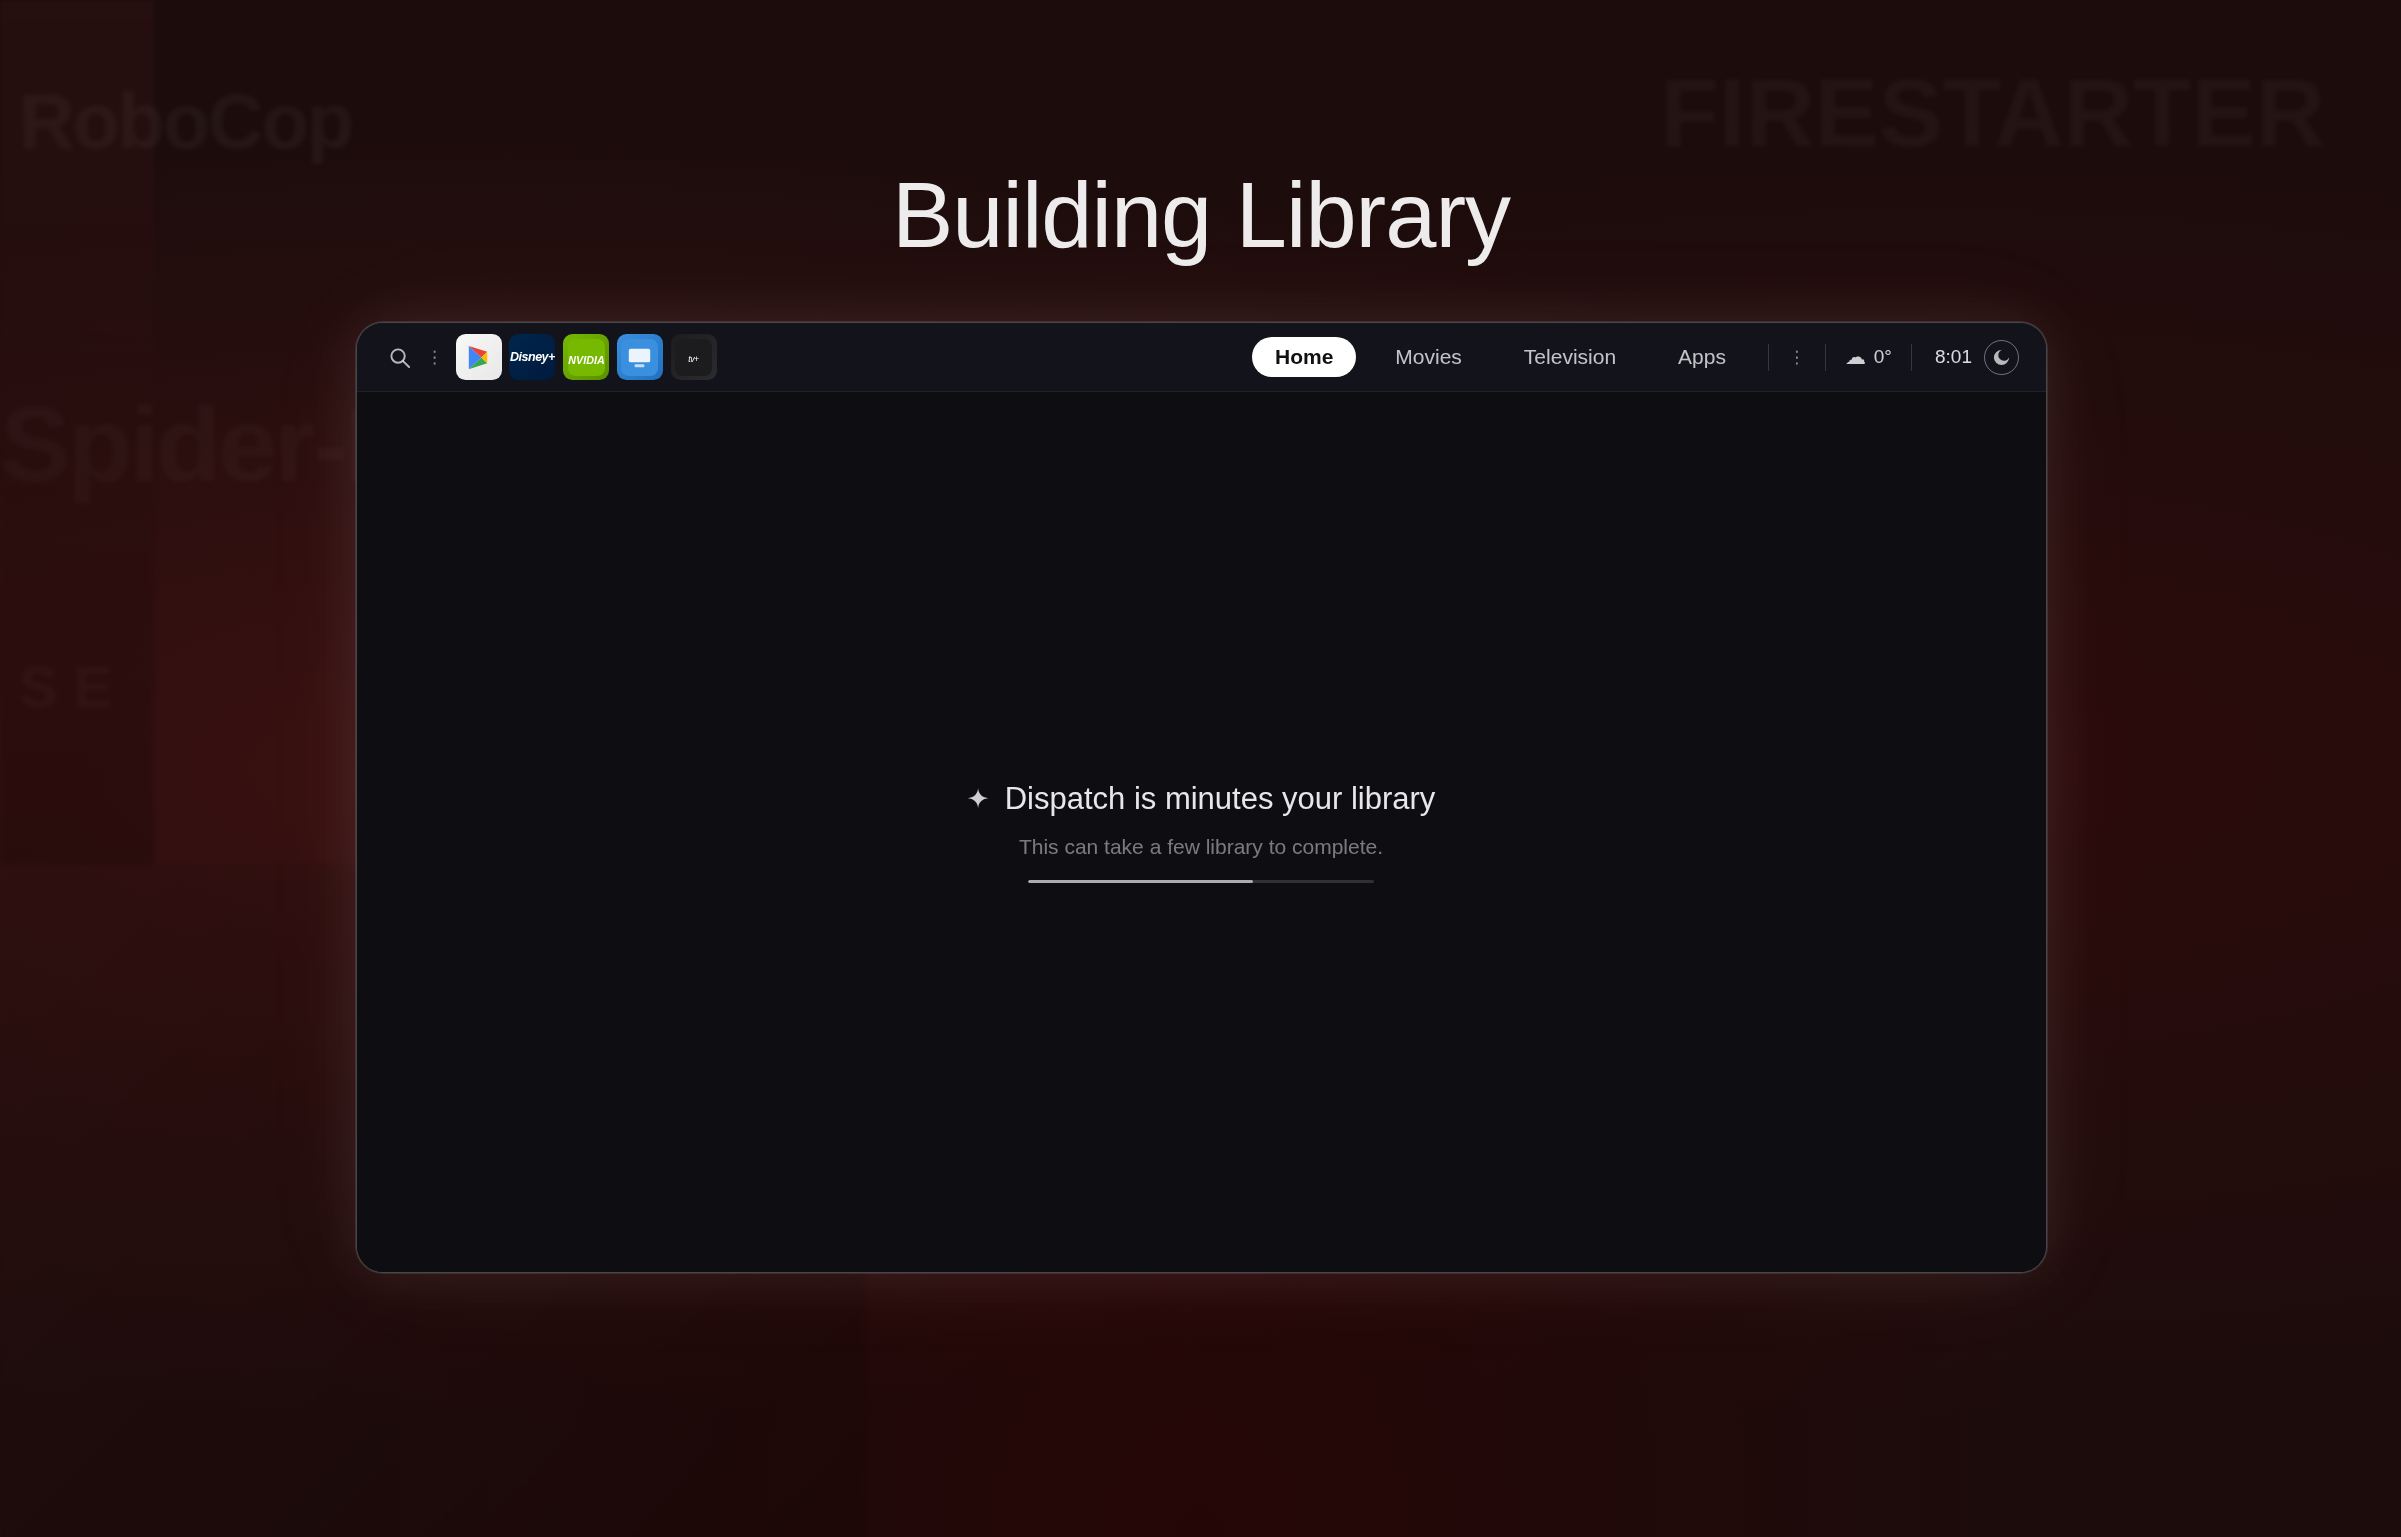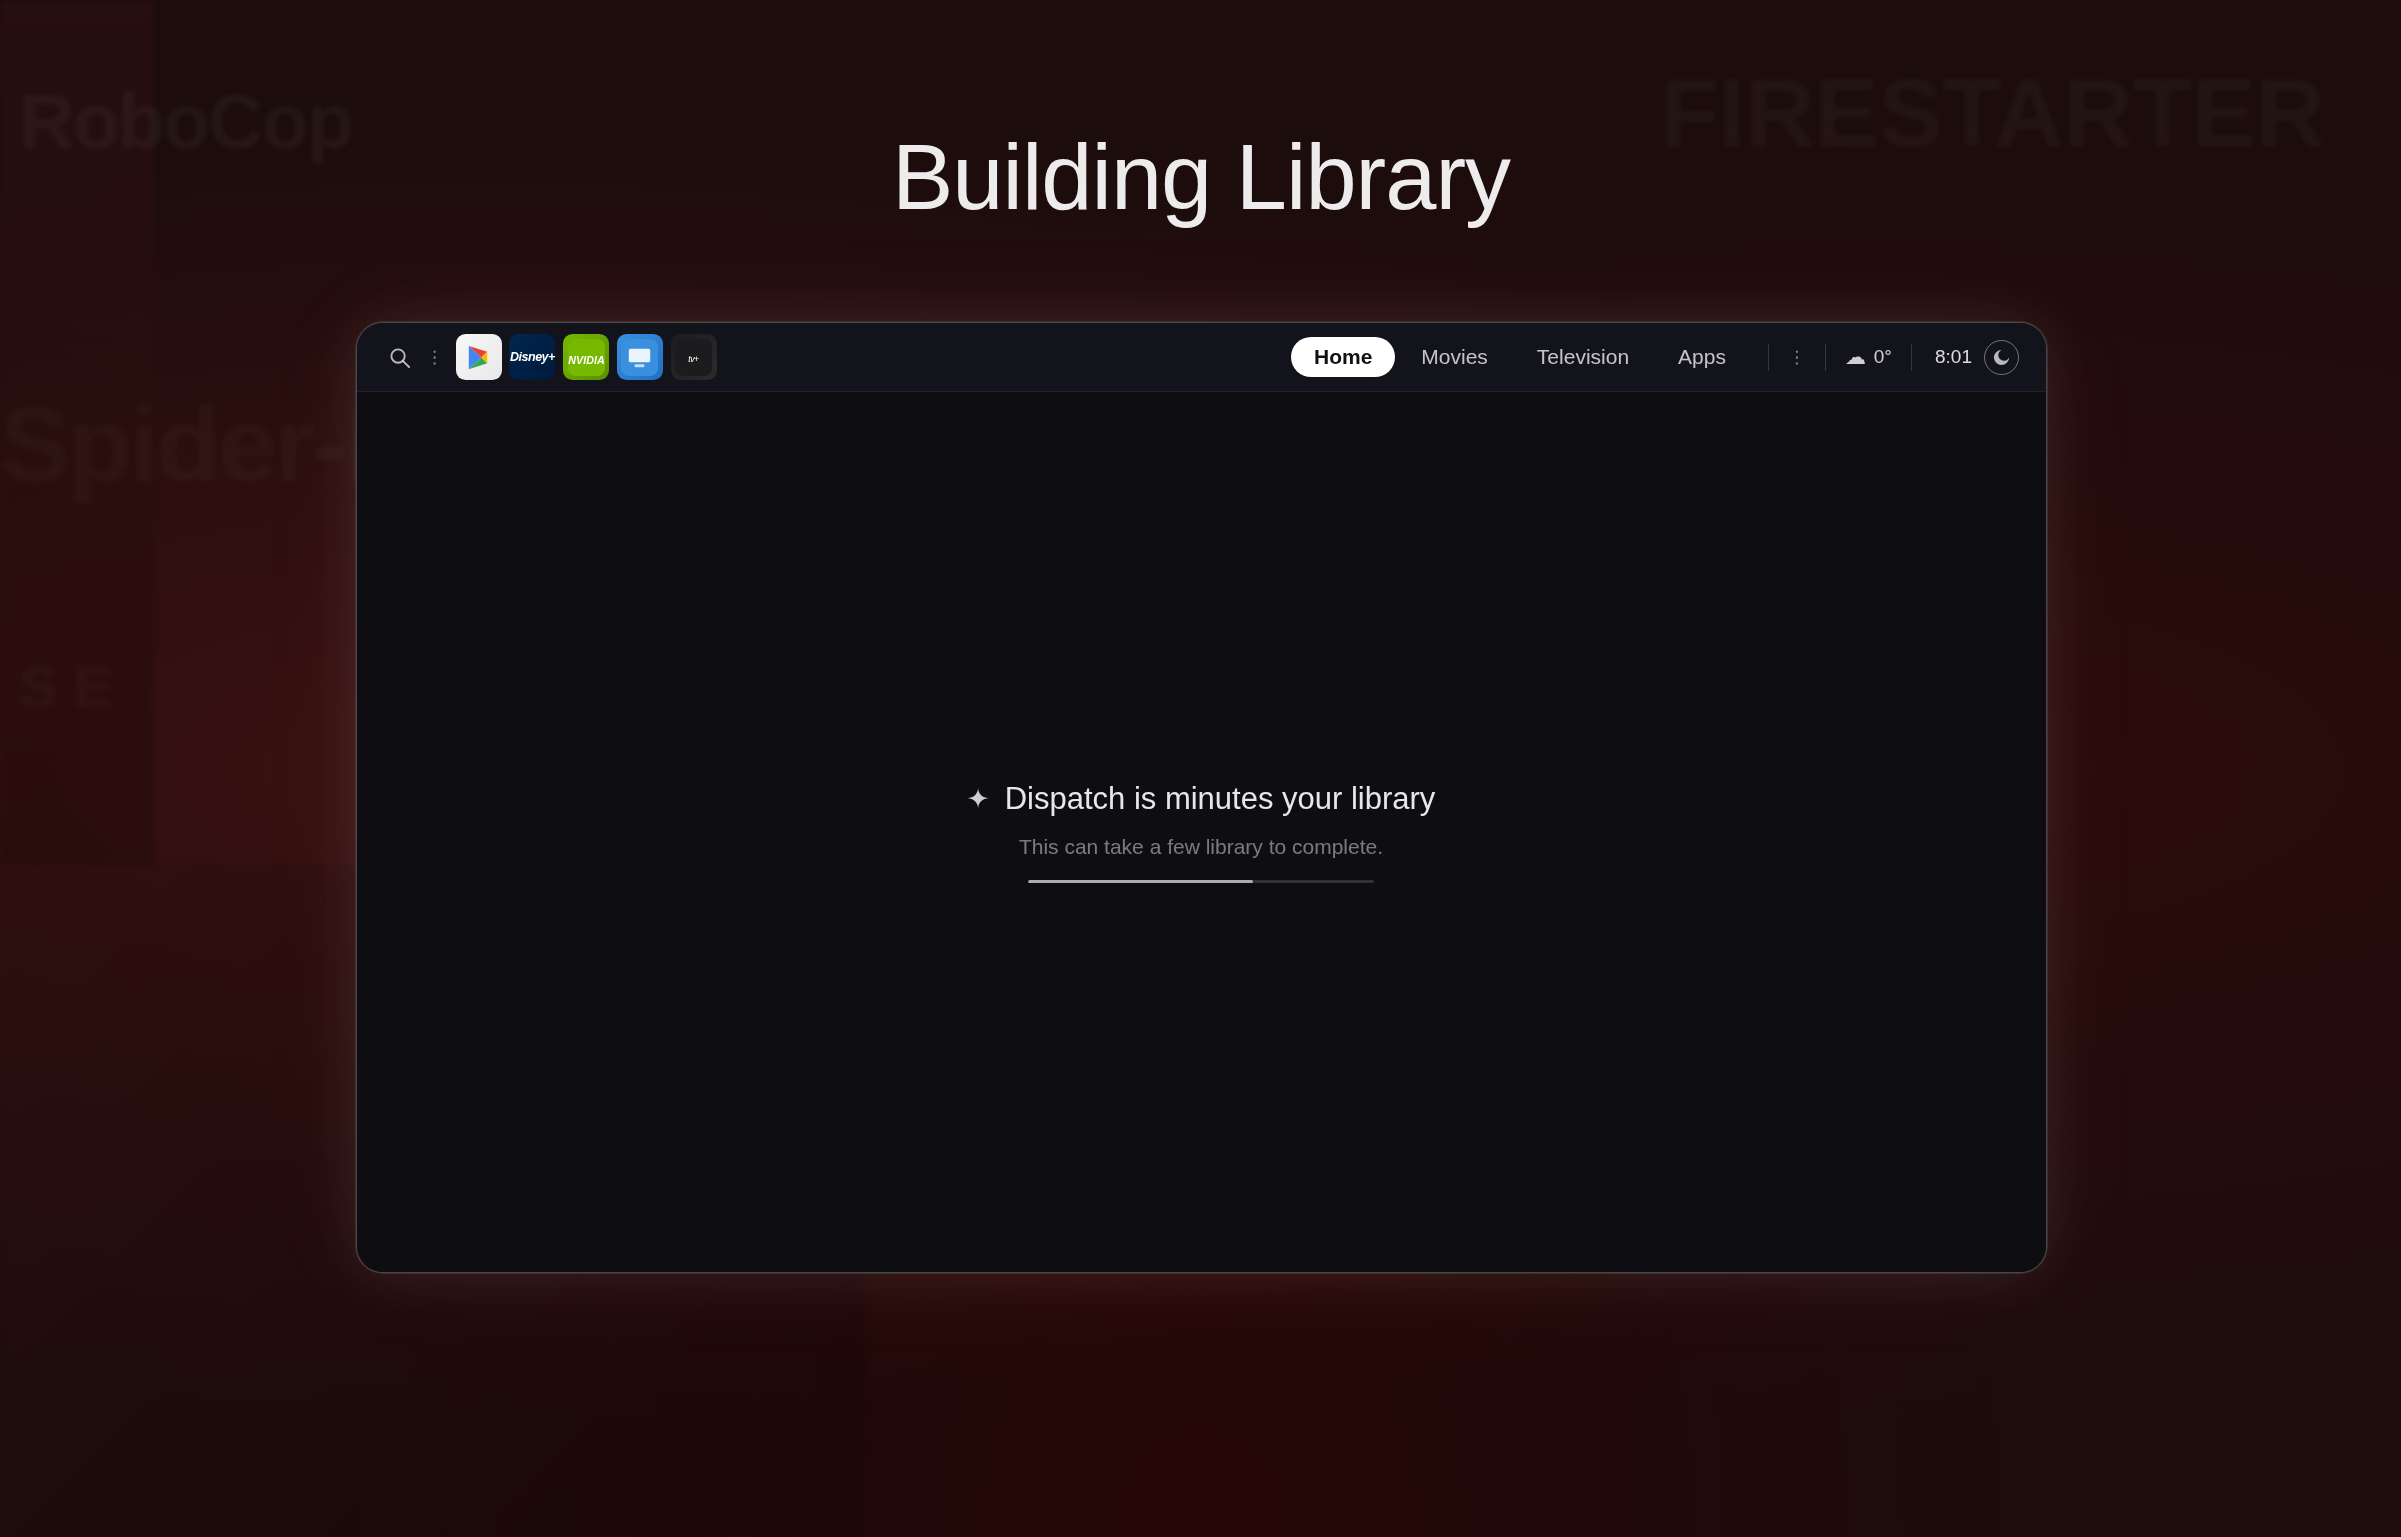--- a/index.html
+++ b/index.html
@@ -89,20 +89,21 @@
       transform: translateX(-50%);
       z-index: 10;
     }
 
     .page-title {
       font-size: 92px;
       font-weight: 300;
       color: rgba(255,255,255,0.92);
       letter-spacing: -1px;
       white-space: nowrap;
+      margin-top: 38px;
     }
 
     
     .device-container {
       position: relative;
       z-index: 20;
       margin-top: 58px;
     }
 
     .device-frame {
@@ -212,21 +213,21 @@
 
     
     .nav-spacer {
       flex: 1;
     }
 
     
     .nav-pills {
       display: flex;
       align-items: center;
-      gap: 3px;
+      gap: 16px;
     }
 
     .nav-pill {
       padding: 7.7px 23px;
       border-radius: 23px;
       font-size: 21px;
       font-weight: 500;
       color: rgba(255,255,255,0.75);
       cursor: pointer;
       white-space: nowrap;

